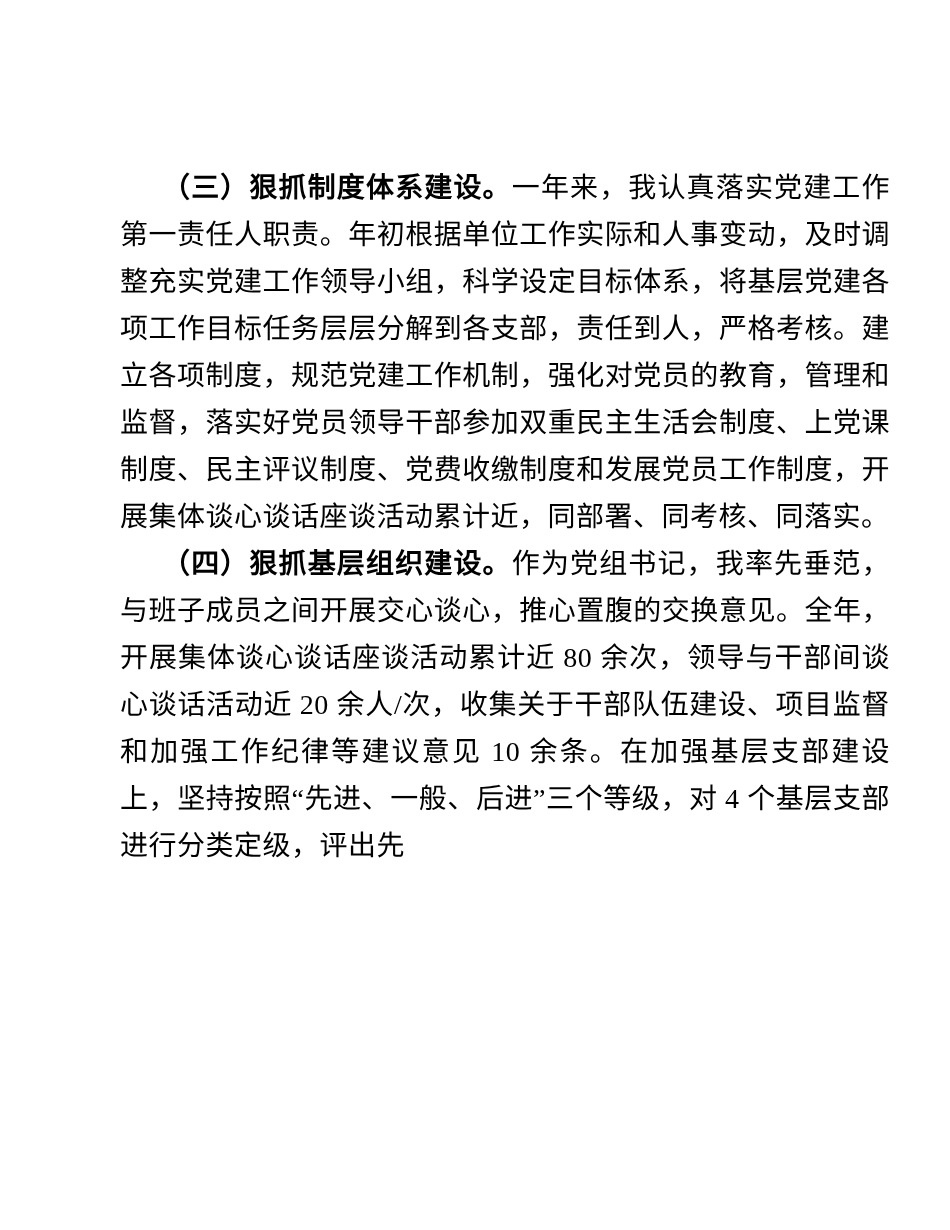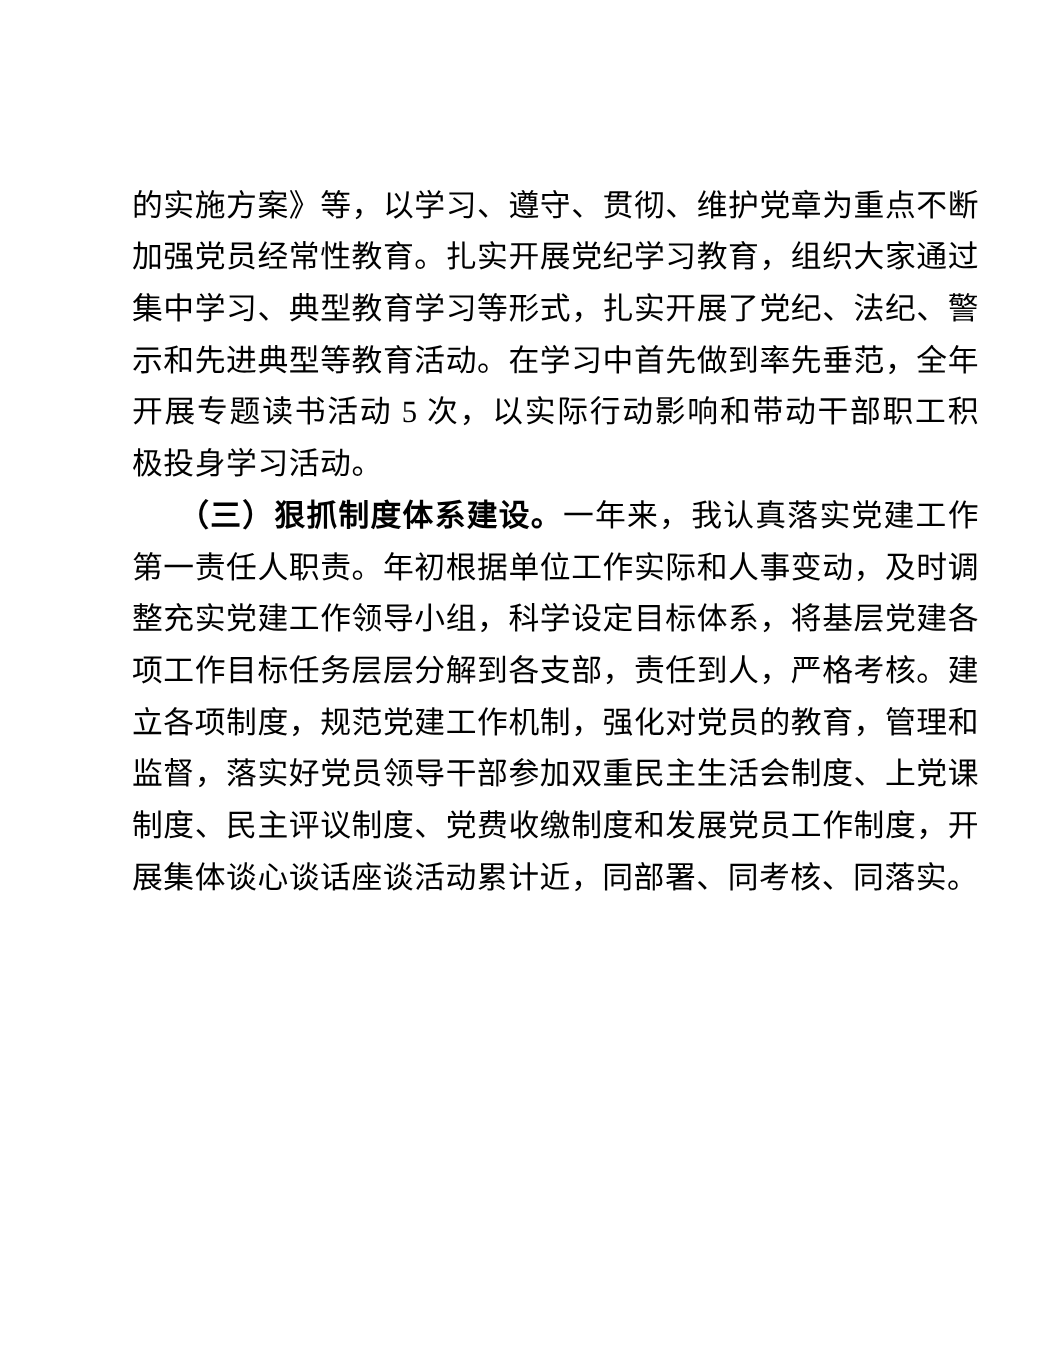--- a/index.html
+++ b/index.html
@@ -37,19 +37,19 @@
   .section-heading {
     font-weight: bold;
   }
 </style>
 </head>
 <body>
 
 <div class="page">
   <div class="doc-content">
 
-    <p><span>的实施方案》等，以学习、遵守、贯彻、维护党章为重点不断加强党员经常性教育。扎实开展党纪学习教育，组织大家通过集中学习、典型教育学习等形式，扎实开展了党纪、法纪、警示和先进典型等教育活动。在学习中首先做到率先垂范，全年开展专题读书活动 5 次，以实际行动影响和带动干部职工积极投身学习活动。</span></p>
 
     <p class="indent"><strong class="section-heading">（三）狠抓制度体系建设。</strong><span>一年来，我认真落实党建工作第一责任人职责。年初根据单位工作实际和人事变动，及时调整充实党建工作领导小组，科学设定目标体系，将基层党建各项工作目标任务层层分解到各支部，责任到人，严格考核。建立各项制度，规范党建工作机制，强化对党员的教育，管理和监督，落实好党员领导干部参加双重民主生活会制度、上党课制度、民主评议制度、党费收缴制度和发展党员工作制度，开展集体谈心谈话座谈活动累计近，同部署、同考核、同落实。</span></p>
 
+    <p class="indent"><strong class="section-heading">（四）狠抓基层组织建设。</strong><span>作为党组书记，我率先垂范，与班子成员之间开展交心谈心，推心置腹的交换意见。全年，开展集体谈心谈话座谈活动累计近 80 余次，领导与干部间谈心谈话活动近 20 余人/次，收集关于干部队伍建设、项目监督和加强工作纪律等建议意见 10 余条。在加强基层支部建设上，坚持按照“先进、一般、后进”三个等级，对 4 个基层支部进行分类定级，评出先</span></p>
 
   </div>
 </div>
 
 </body></html>

